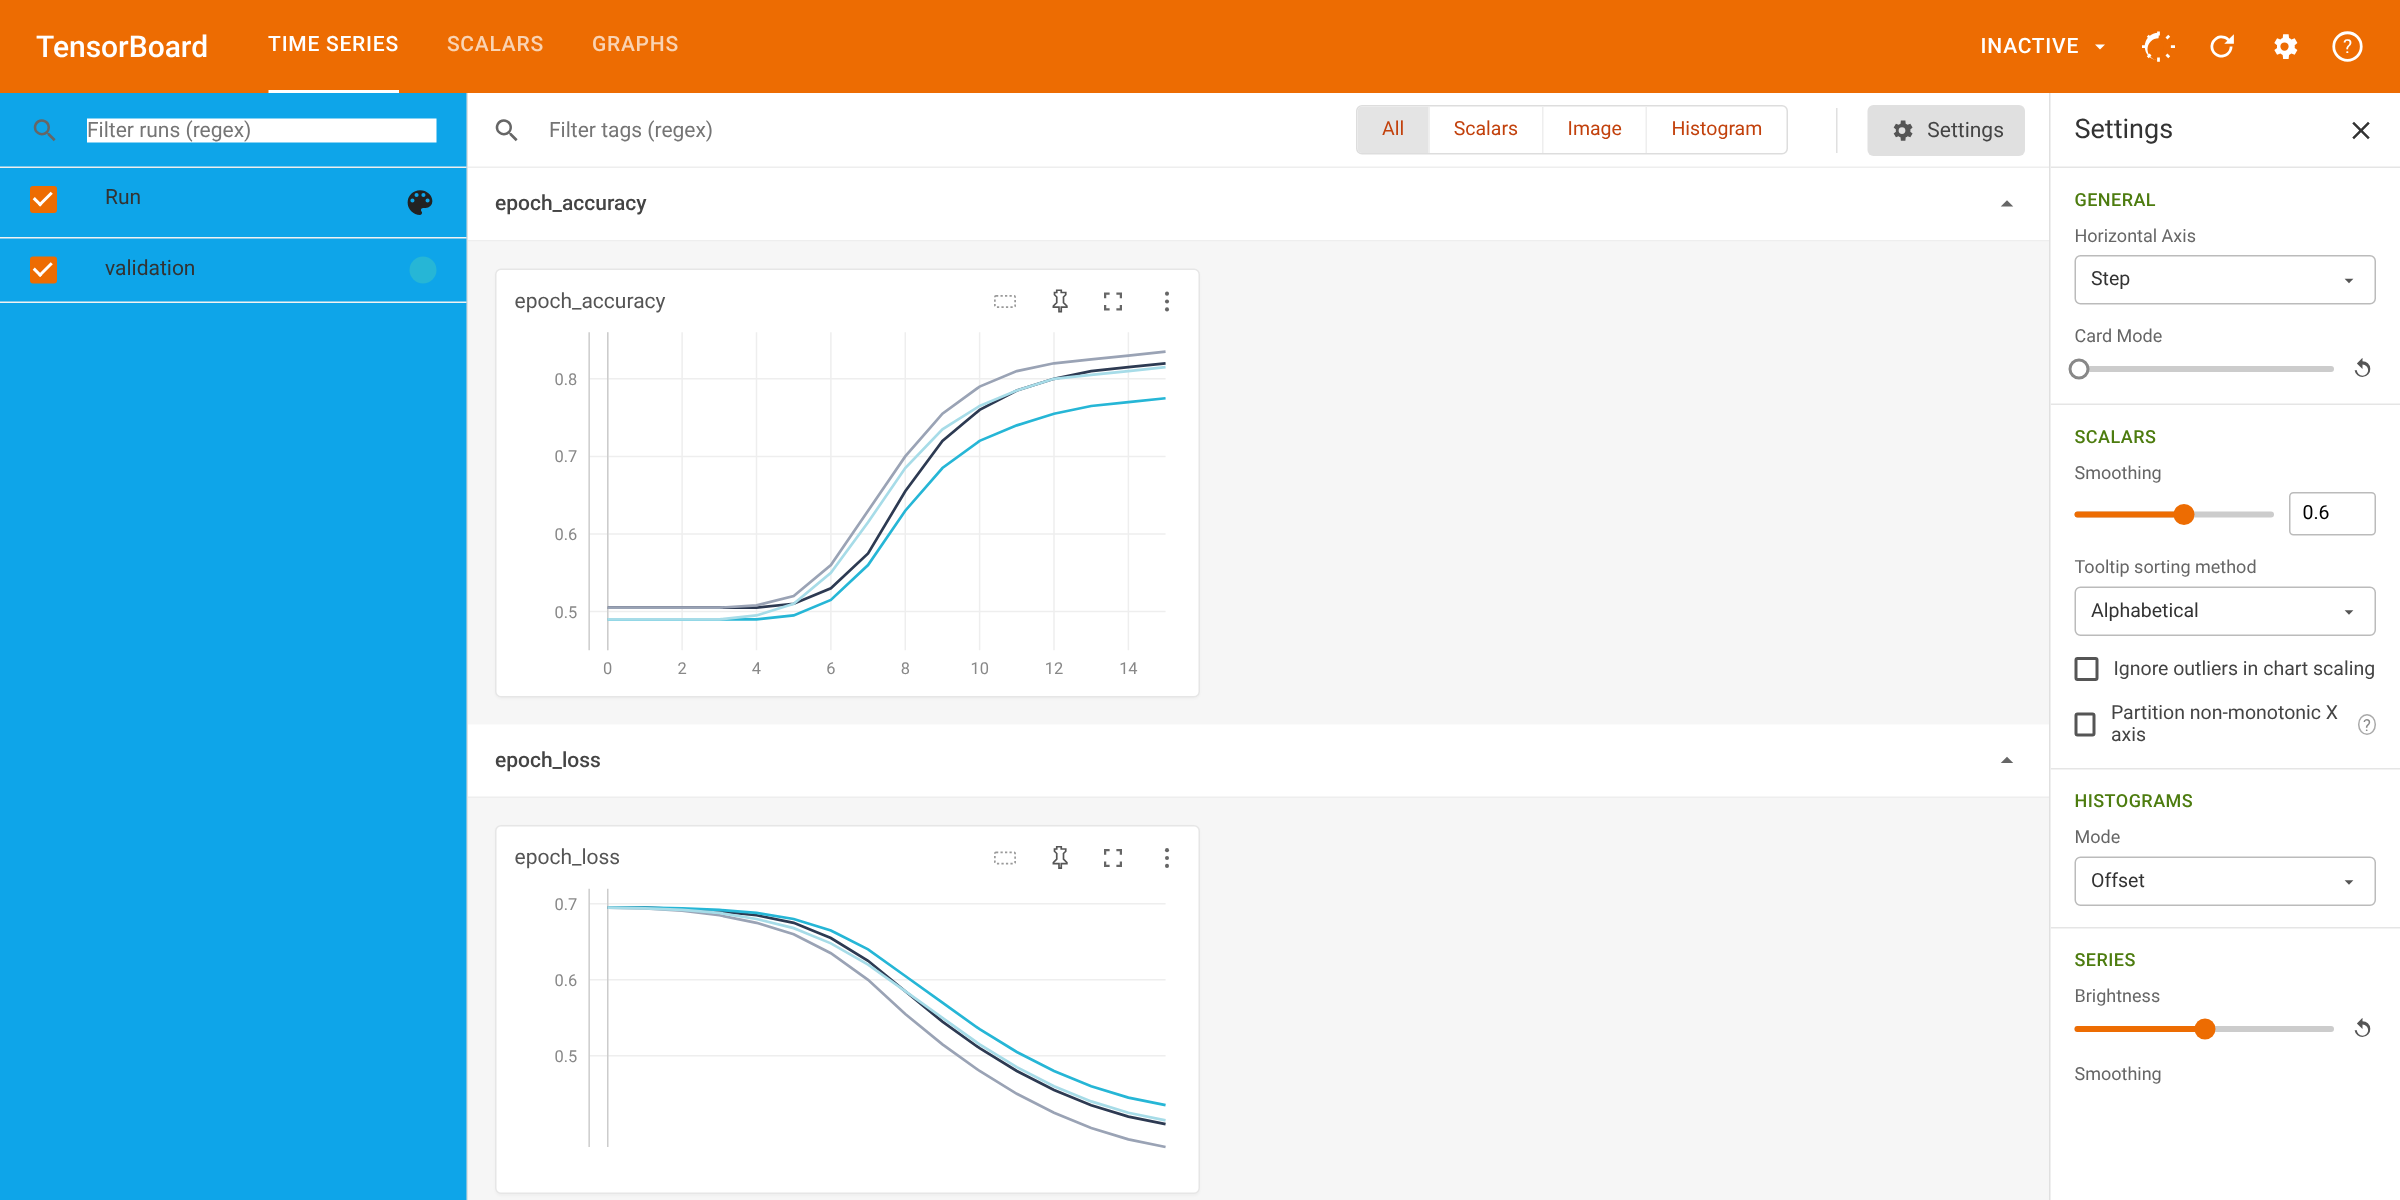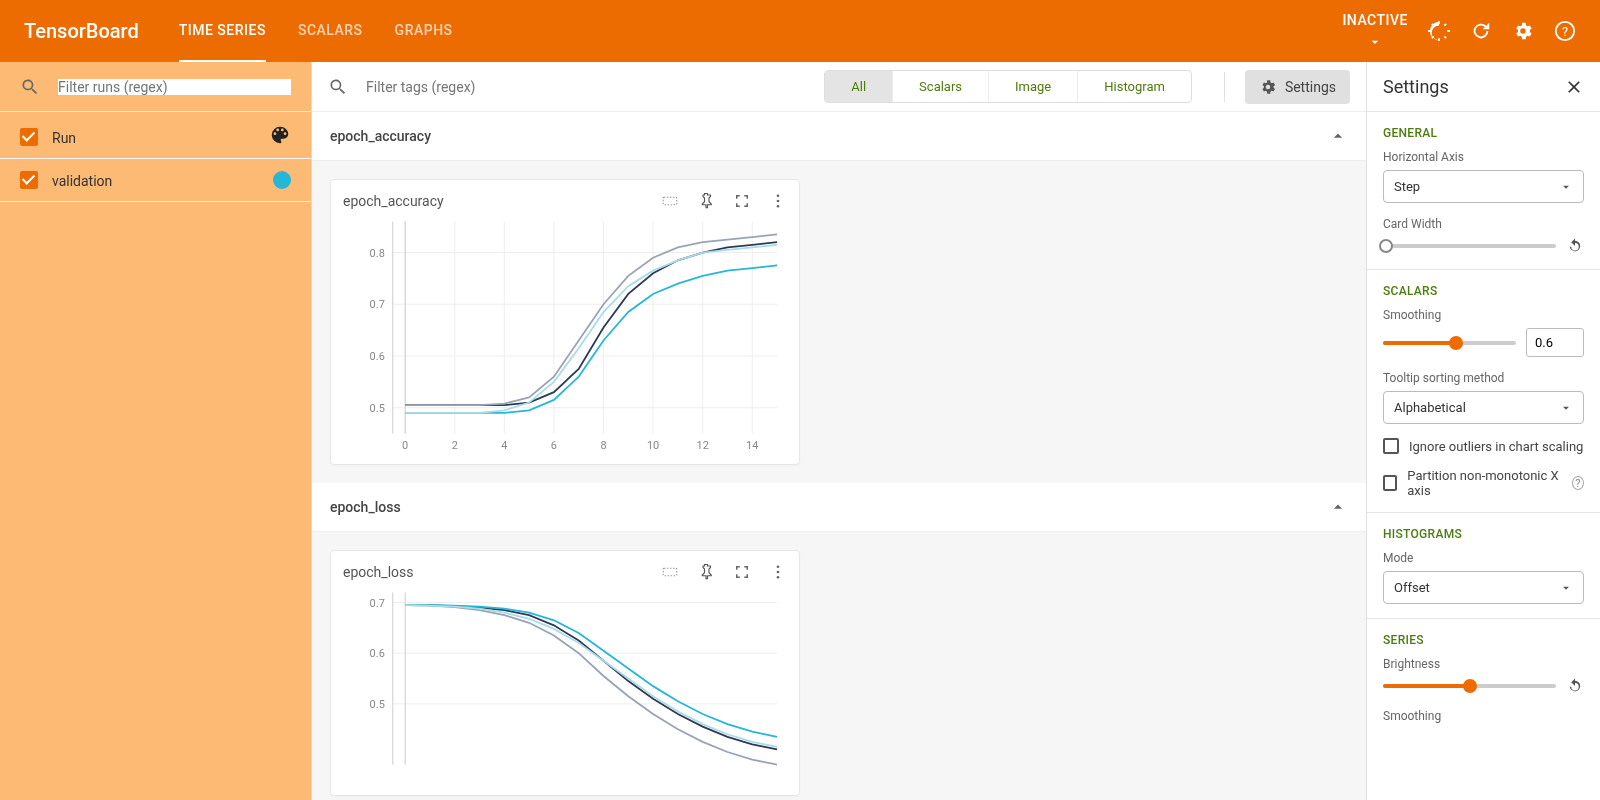--- a/index.html
+++ b/index.html
@@ -3,41 +3,41 @@
 <meta charset="utf-8">
 <style>
 * { box-sizing: border-box; margin: 0; padding: 0; font-family: -apple-system, BlinkMacSystemFont, "Segoe UI", Roboto, Helvetica, Arial, sans-serif; }
 body { background: #fff; color: #333; overflow: hidden; width:1600px; height:800px; }
 .header { background: #ed6c02; height: 62px; display: flex; align-items: center; padding: 0 24px; color: #fff; }
 .logo { font-size: 20px; font-weight: 500; margin-right: 40px; }
 .nav-tabs { display: flex; gap: 32px; height: 100%; align-items: center; }
 .nav-tab { font-size: 14px; font-weight: 500; letter-spacing: .5px; opacity: .7; cursor: pointer; height:100%; display:flex; align-items:center; border-bottom:2px solid transparent; }
 .nav-tab.active { opacity: 1; border-bottom-color:#fff; }
 .header-right { margin-left: auto; display: flex; align-items: center; gap: 20px; }
-.inactive-btn { display:flex; align-items:center; gap:6px; font-size:14px; font-weight:500; letter-spacing:.5px; cursor:pointer;flex-direction:column;}
+.inactive-btn { display:flex; align-items:center; gap:6px; font-size:14px; font-weight:500; letter-spacing:.5px; cursor:pointer;}
 .hicon { width:22px; height:22px; fill:#fff; cursor:pointer; }
 
 .body-row { display:flex; height: calc(800px - 62px); }
 
-.sidebar { width: 312px; border-right:1px solid #e0e0e0; background:#fdba74; }
+.sidebar { width: 312px; border-right:1px solid #e0e0e0; background:#0ea5e9; }
 .filter-bar { display:flex; align-items:center; gap:18px; padding: 12px 20px; border-bottom:1px solid #eee; height:50px;}
 .filter-bar input { border:none; outline:none; font-size:14px; flex:1; color:#666; }
-.run-row { display:flex; align-items:flex-end; padding: 12px 20px; border-bottom:1px solid #f2f2f2; gap:14px; }
+.run-row { display:flex; align-items:flex-start; padding: 12px 20px; border-bottom:1px solid #f2f2f2; gap:32px; }
 .cb { width:18px; height:18px; background:#ed6c02; position:relative; border-radius:2px; }
 .cb::after { content:""; position:absolute; left:5px; top:1px; width:5px; height:10px; border:solid #fff; border-width:0 2px 2px 0; transform:rotate(45deg);}
 .run-label { font-size:14px; color:#333; }
 .color-dot { width:18px; height:18px; border-radius:50%; margin-left:auto; }
 .palette-icon { width:22px; height:22px; margin-left:auto; }
 
 .main { flex:1; background:#f6f6f6; display:flex; flex-direction:column; overflow:hidden;}
 .main-top { display:flex; align-items:center; background:#fff; border-bottom:1px solid #eee; padding:0 16px; height:50px;gap:16px;}
 .tag-filter { display:flex; align-items:center; gap:18px; flex:1; }
 .tag-filter input { border:none; outline:none; font-size:14px; color:#666; width:200px;}
 .toggle-grp { display:flex; border:1px solid #ddd; border-radius:4px; overflow:hidden; margin-right:12px;}
-.toggle-grp .btn { padding:8px 26px; font-size:13px; color:#4d7c0f; cursor:pointer; border-right:1px solid #eee; }
+.toggle-grp .btn { padding:8px 16px; font-size:13px; color:#c2410c; cursor:pointer; border-right:1px solid #eee; }
 .toggle-grp .btn:last-child { border-right:none;}
 .toggle-grp .btn.sel { background:#e4e4e4; }
 .vline { width:1px; height:30px; background:#e0e0e0; margin:0 4px;}
 .settings-btn { display:flex; align-items:center; gap:8px; background:#e0e0e0; padding:8px 14px; border-radius:4px; font-size:14px; color:#444; cursor:pointer;}
 
 .main-scroll { overflow-y:auto; padding:0 0 28px 0; flex:1; position:relative;}
 .section-header { background:#fff; padding:14px 18px; font-size:14px; font-weight:500; color:#444; border-bottom:1px solid #eee; display:flex; align-items:center;}
 .section-header .chev { margin-left:auto; }
 .card { background:#fff; border:1px solid #e6e6e6; border-radius:4px; margin:18px; width:470px; padding:12px 12px 8px 12px; box-shadow:0 1px 2px rgba(0,0,0,.03); }
 .card .card-head { display:flex; align-items:center; margin-bottom:6px;}
@@ -274,21 +274,21 @@
     <div class="sp-divider"></div>
 
     <div class="sp-section-label">GENERAL</div>
     <div class="sp-sub">Horizontal Axis</div>
     <div class="sp-select">
       <span>Step</span>
       <svg class="tri" viewBox="0 0 24 24" width="14" height="14" fill="#555">
           <path d="M7 10l5 5 5-5z"></path>
         </svg>
     </div>
-    <div class="sp-sub">Card Width</div>
+    <div class="sp-sub">Card Mode</div>
     <div class="slider-row">
       <div class="slider gray">
           <div class="fill" style="width:2%"></div>
           <div class="thumb" style="left:2%"></div>
         </div>
       <svg class="reset-icon" viewBox="0 0 24 24">
           <path d="M12 5V2L7 7l5 5V8a5 5 0 1 1-5 5H5a7 7 0 1 0 7-8z"></path>
         </svg>
     </div>
     <div class="sp-divider"></div>

